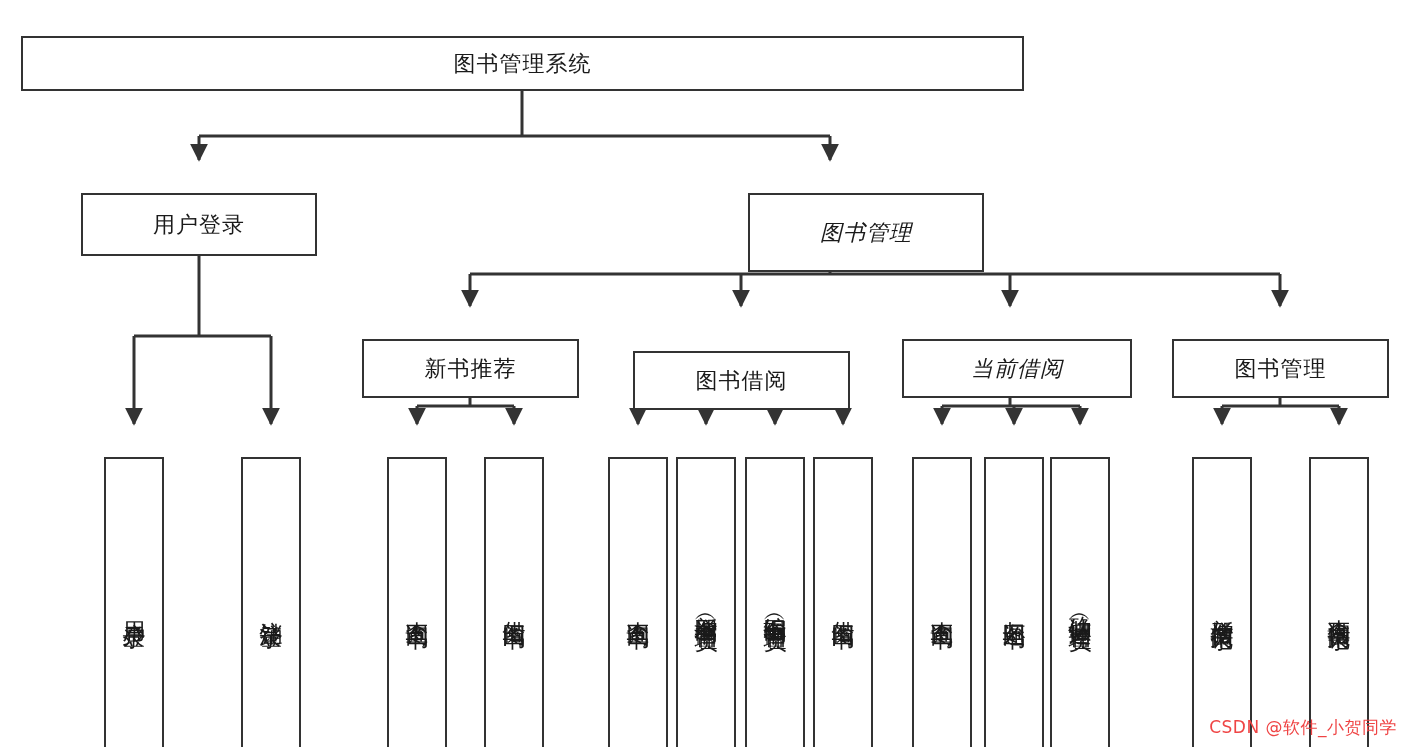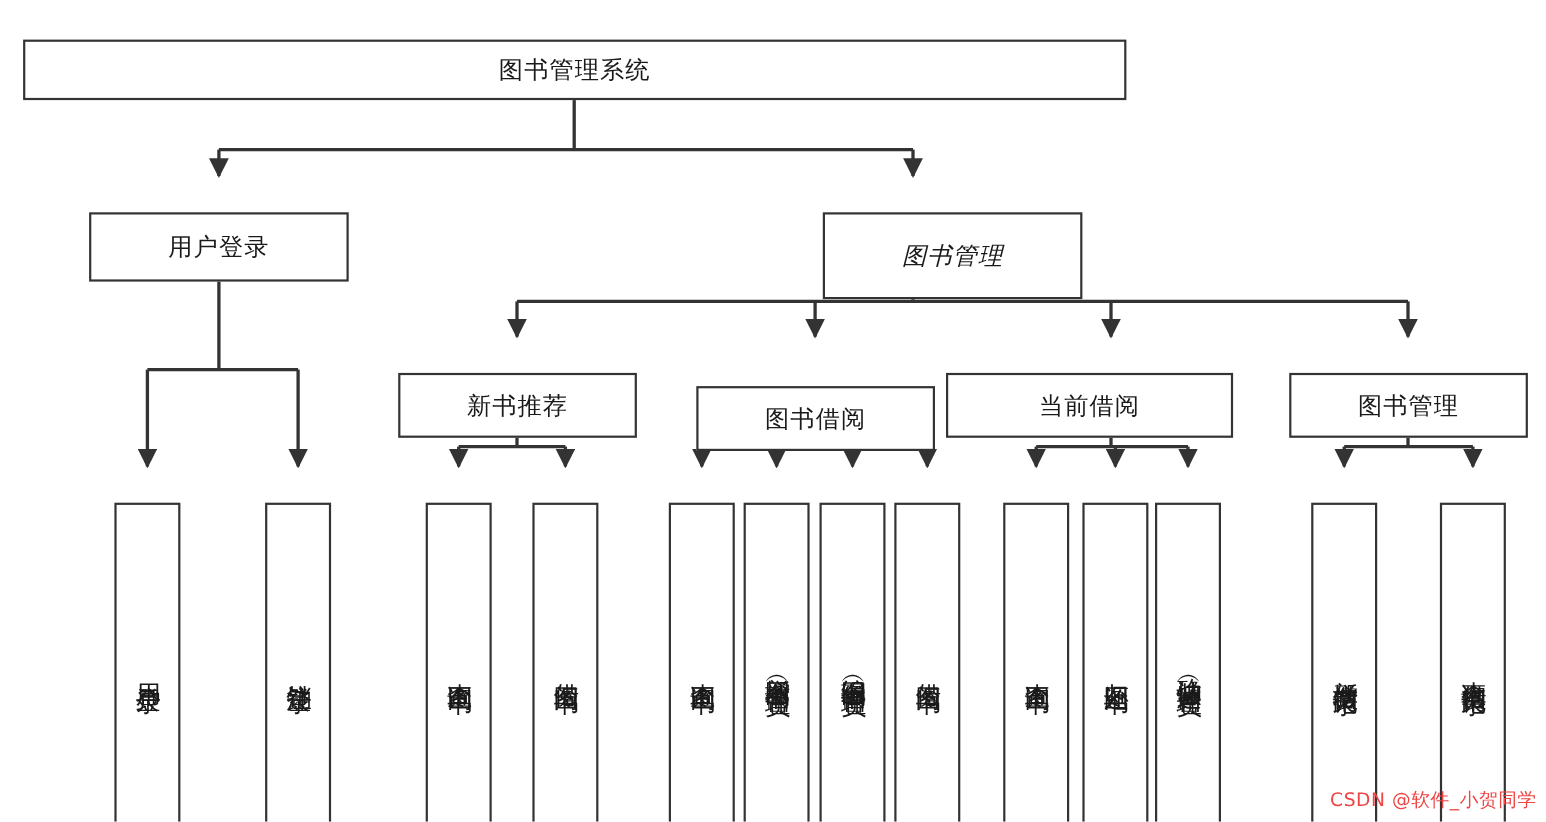--- a/index.html
+++ b/index.html
@@ -126,21 +126,21 @@
   <div class="node horiz" style="left:748px; top:170px; width:236px; height:79px;font-style:italic;">
     <span class="node-label">图书管理</span>
   </div>
 
   <div class="node horiz" style="left:362px; top:316px; width:217px; height:59px;justify-content:center;">
     <span class="node-label">新书推荐</span>
   </div>
   <div class="node horiz" style="left:633px; top:328px; width:217px; height:59px;">
     <span class="node-label">图书借阅</span>
   </div>
-  <div class="node horiz" style="left:860px; top:316px; width:261px; height:59px;">
+  <div class="node horiz" style="left:902px; top:316px; width:230px; height:59px;font-style:italic;">
     <span class="node-label">当前借阅</span>
   </div>
   <div class="node horiz" style="left:1172px; top:316px; width:217px; height:59px;">
     <span class="node-label">图书管理</span>
   </div>
 
   <div class="node vert" style="left:104px; top:434px; width:60px; height:300px;">
     <span class="node-label">用户登录</span>
   </div>
   <div class="node vert" style="left:241px; top:434px; width:60px; height:300px;">

